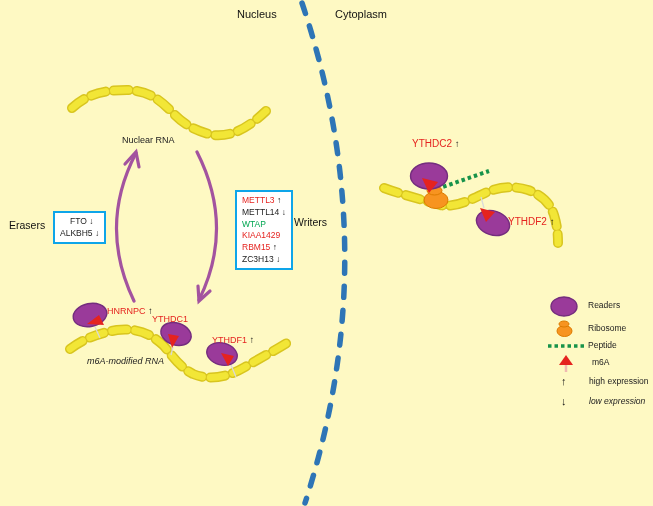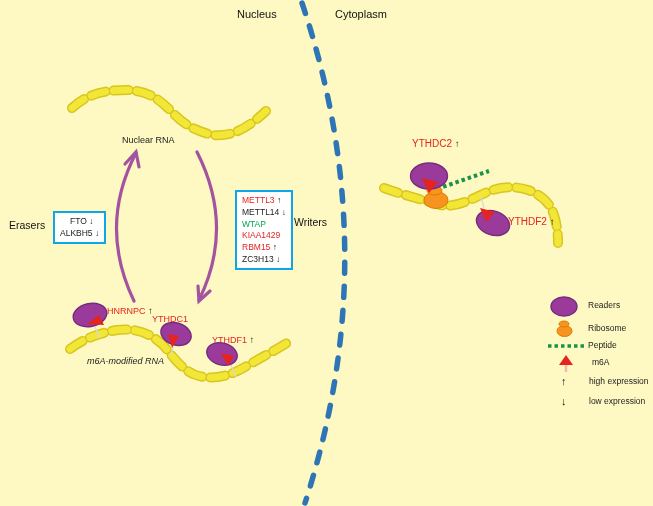--- a/index.html
+++ b/index.html
@@ -164,15 +164,15 @@
     <span class="arrow-glyph">↑</span>
   </div>
 
   <div class="lbl legend-text" style="left:588px;top:301px;">Readers</div>
   <div class="lbl legend-text" style="left:588px;top:324px;">Ribosome</div>
   <div class="lbl legend-text" style="left:588px;top:341px;">Peptide</div>
   <div class="lbl legend-text" style="left:592px;top:358px;">m6A</div>
   <div class="lbl legend-sym" style="left:561px;top:375px;">↑</div>
   <div class="lbl legend-text" style="left:589px;top:377px;">high expression</div>
   <div class="lbl legend-sym" style="left:561px;top:395px;">↓</div>
-  <div class="lbl legend-text" style="left:589px;top:397px;">low expression</div>
+  <div class="lbl legend-text" style="left:589px;top:397px;font-style:italic;">low expression</div>
 
 </div>
 
 </body></html>

